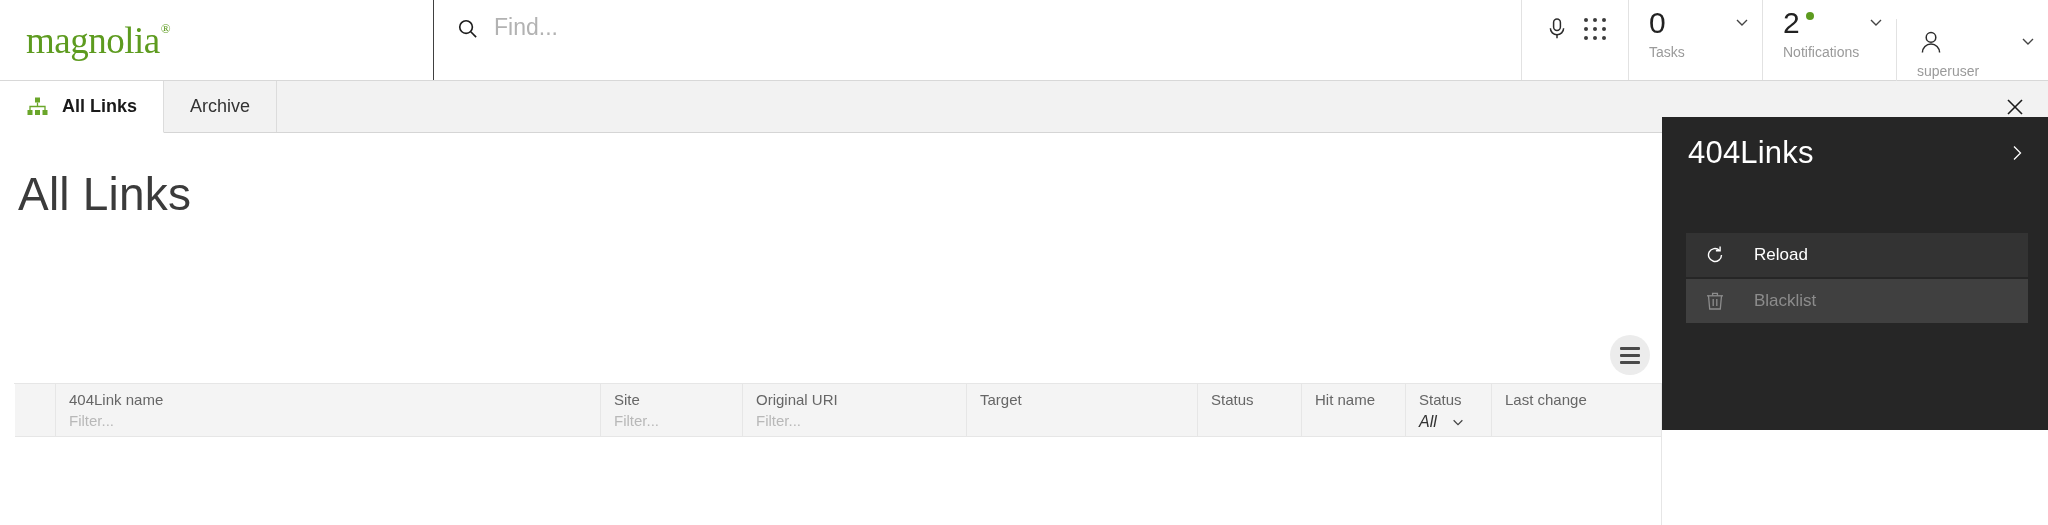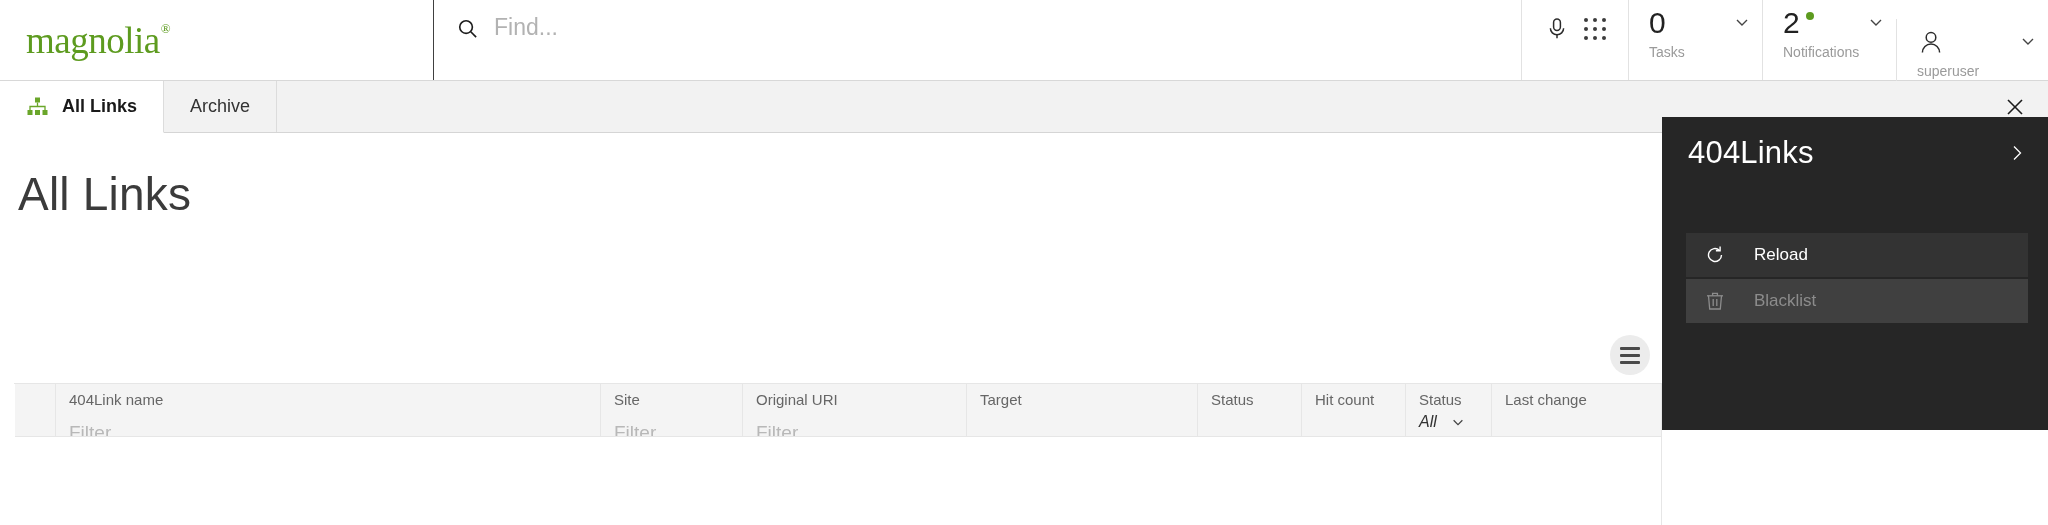--- a/index.html
+++ b/index.html
@@ -269,24 +269,24 @@
     cursor: pointer;
     overflow: hidden;
   }
   .gh-title {
     font-size: 15px;
     color: #666;
     line-height: 18px;
     white-space: nowrap;
   }
   .gh-filter {
-    font-size: 19px;
+    font-size: 15px;
     color: #b8b8b8;
     line-height: 18px;
-    margin-top: 15px;
+    margin-top: 3px;
     white-space: nowrap;
   }
   .gh-select {
     font-size: 16px;
     color: #333;
     line-height: 19px;
     margin-top: 3px;
     display: flex;
     align-items: center;
     font-style: italic;
@@ -516,21 +516,21 @@
               <div class="gh-title">Original URI</div>
               <div class="gh-filter">Filter...</div>
             </div>
             <div class="gh-cell" style="width: 231px;">
               <div class="gh-title">Target</div>
             </div>
             <div class="gh-cell" style="width: 104px;">
               <div class="gh-title">Status</div>
             </div>
             <div class="gh-cell" style="width: 104px;">
-              <div class="gh-title">Hit count</div>
+              <div class="gh-title">Hit name</div>
             </div>
             <div class="gh-cell" style="width: 86px;">
               <div class="gh-title">Status</div>
               <div class="gh-select">
                 <span>All</span>
                 <span class="sel-chev">
                   <svg width="14" height="14" viewBox="0 0 16 16" fill="none" stroke="#444" stroke-width="1.4">
                     <polyline points="3,6 8,11 13,6"></polyline>
                   </svg>
                 </span>

